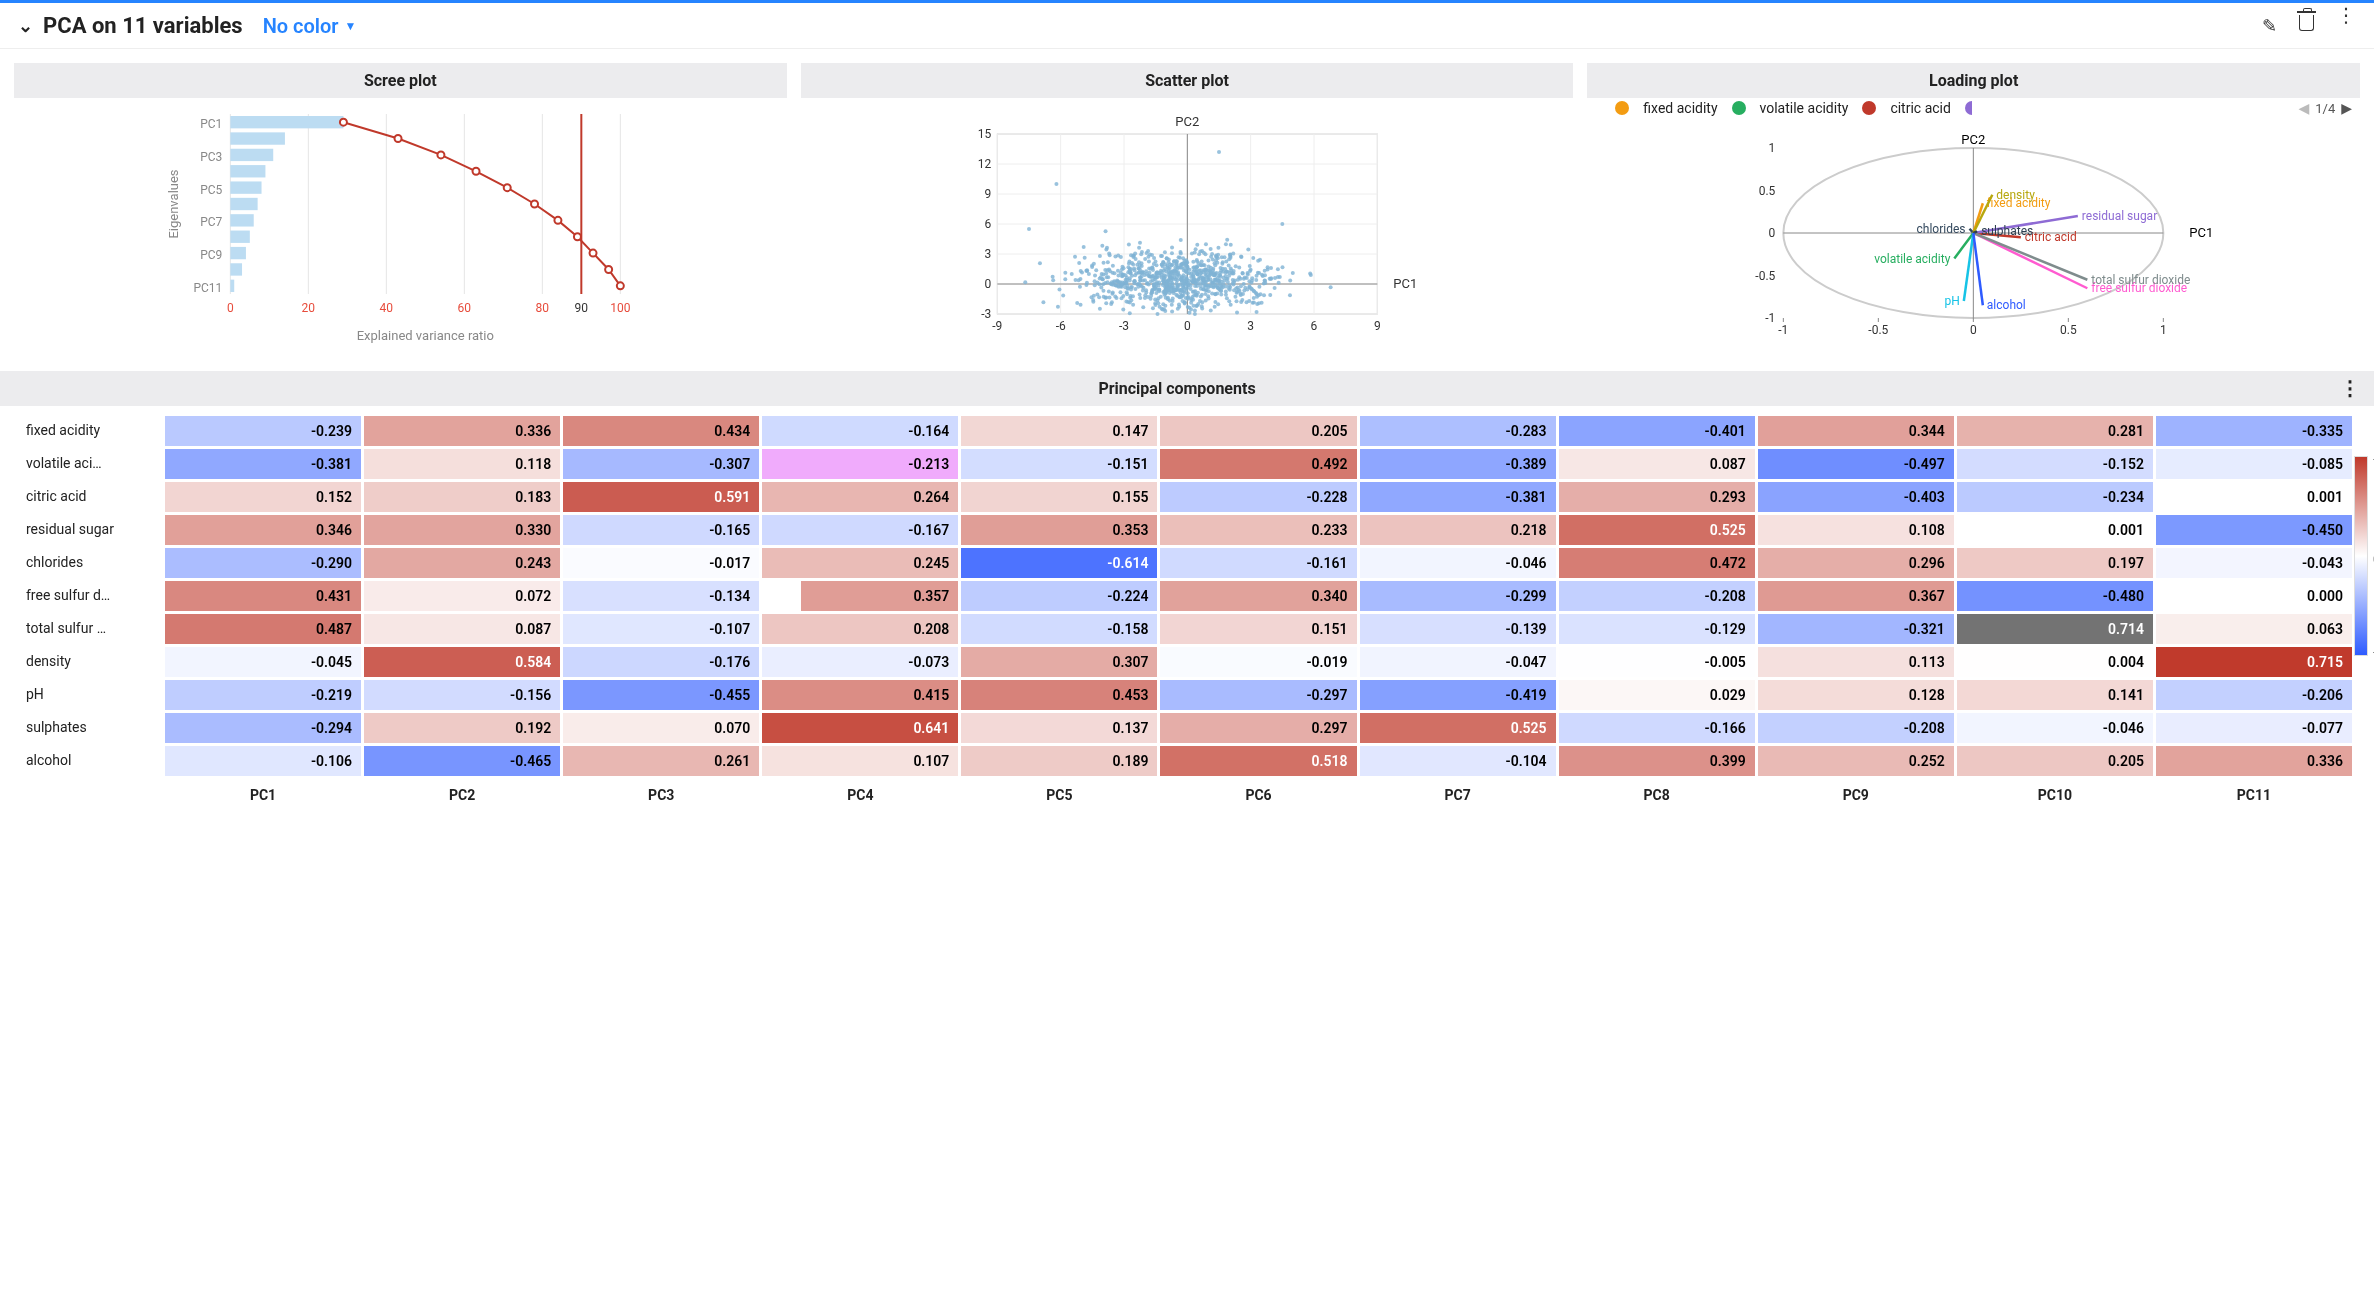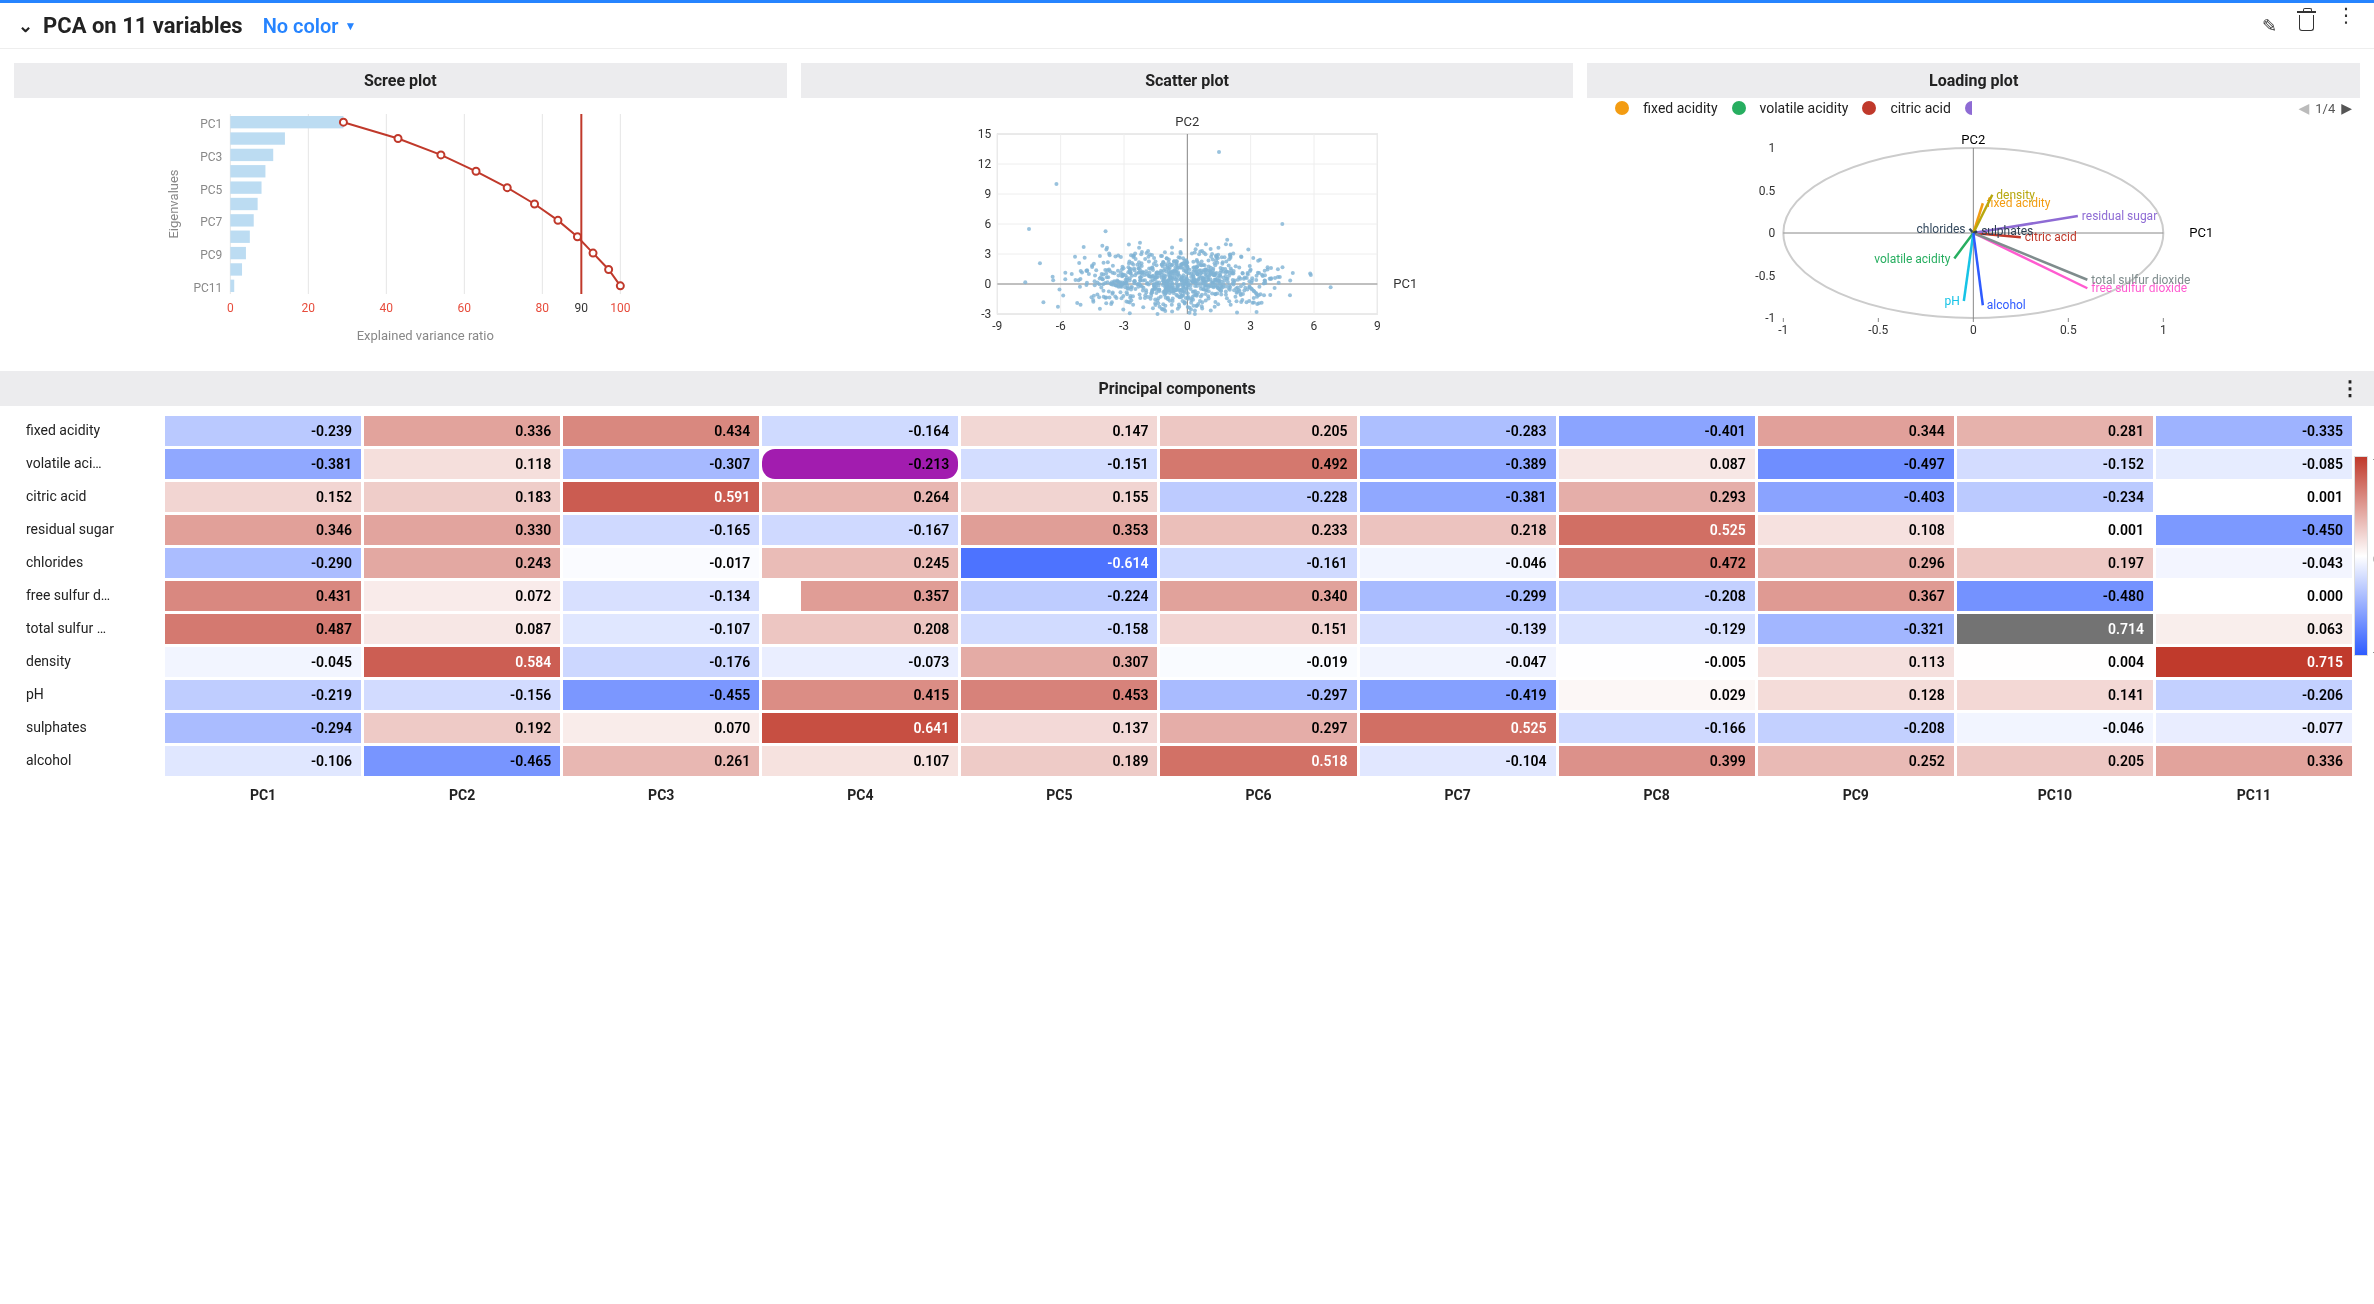--- a/index.html
+++ b/index.html
@@ -1140,21 +1140,21 @@
       <div class="cell" style="background: rgb(237, 199, 195); color: rgb(0, 0, 0);">0.205</div>
       <div class="cell" style="background: rgb(173, 191, 255); color: rgb(0, 0, 0);">-0.283</div>
       <div class="cell" style="background: rgb(139, 164, 255); color: rgb(0, 0, 0);">-0.401</div>
       <div class="cell" style="background: rgb(225, 160, 154); color: rgb(0, 0, 0);">0.344</div>
       <div class="cell" style="background: rgb(230, 178, 172); color: rgb(0, 0, 0);">0.281</div>
       <div class="cell" style="background: rgb(158, 179, 255); color: rgb(0, 0, 0);">-0.335</div>
       <div class="rowlabel">volatile aci…</div>
       <div class="cell" style="background: rgb(144, 168, 255); color: rgb(0, 0, 0);">-0.381</div>
       <div class="cell" style="background: rgb(245, 223, 220); color: rgb(0, 0, 0);">0.118</div>
       <div class="cell" style="background: rgb(166, 185, 255); color: rgb(0, 0, 0);">-0.307</div>
-      <div class="cell" style="background: #a21caf; color: rgb(0, 0, 0); border-radius: 13px;">-0.213</div>
+      <div class="cell" style="background: #f0abfc; color: rgb(0, 0, 0);">-0.213</div>
       <div class="cell" style="background: rgb(211, 221, 255); color: rgb(0, 0, 0);">-0.151</div>
       <div class="cell" style="background: rgb(212, 120, 110); color: rgb(0, 0, 0);">0.492</div>
       <div class="cell" style="background: rgb(142, 166, 255); color: rgb(0, 0, 0);">-0.389</div>
       <div class="cell" style="background: rgb(247, 231, 229); color: rgb(0, 0, 0);">0.087</div>
       <div class="cell" style="background: rgb(111, 142, 255); color: rgb(0, 0, 0);">-0.497</div>
       <div class="cell" style="background: rgb(211, 220, 255); color: rgb(0, 0, 0);">-0.152</div>
       <div class="cell" style="background: rgb(230, 236, 255); color: rgb(0, 0, 0);">-0.085</div>
       <div class="rowlabel">citric acid</div>
       <div class="cell" style="background: rgb(242, 213, 210); color: rgb(0, 0, 0);">0.152</div>
       <div class="cell" style="background: rgb(239, 205, 201); color: rgb(0, 0, 0);">0.183</div>

